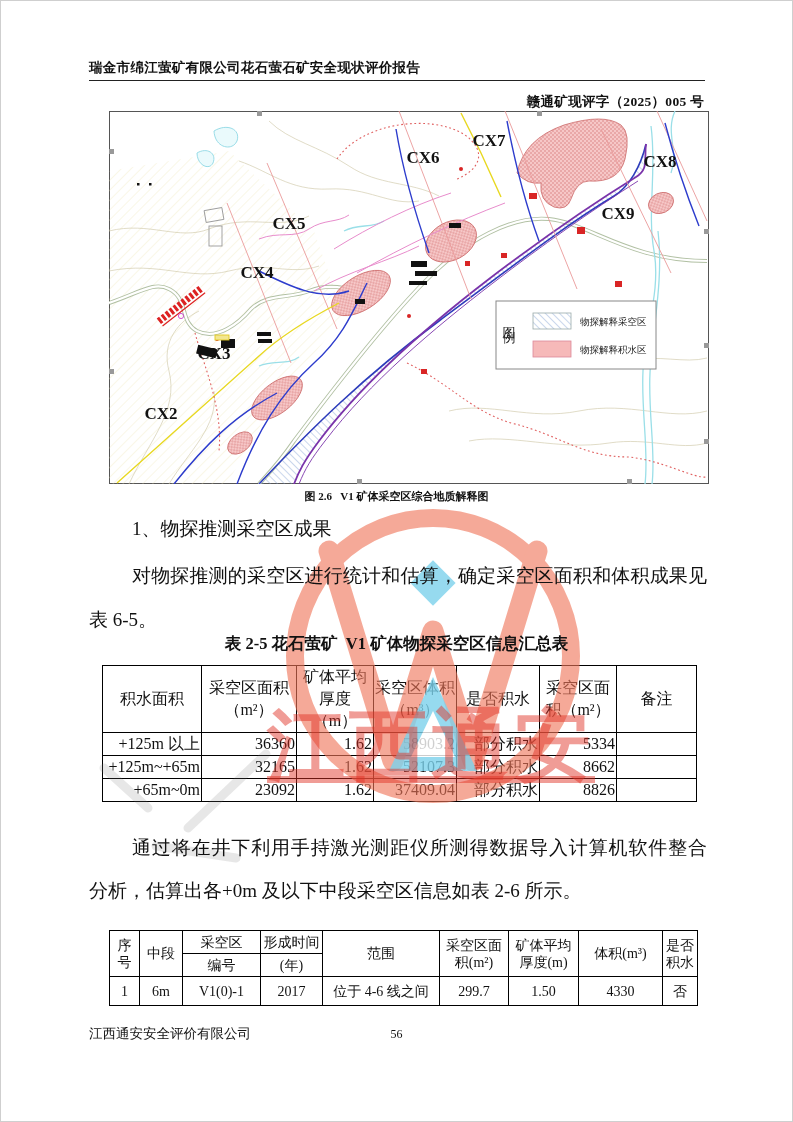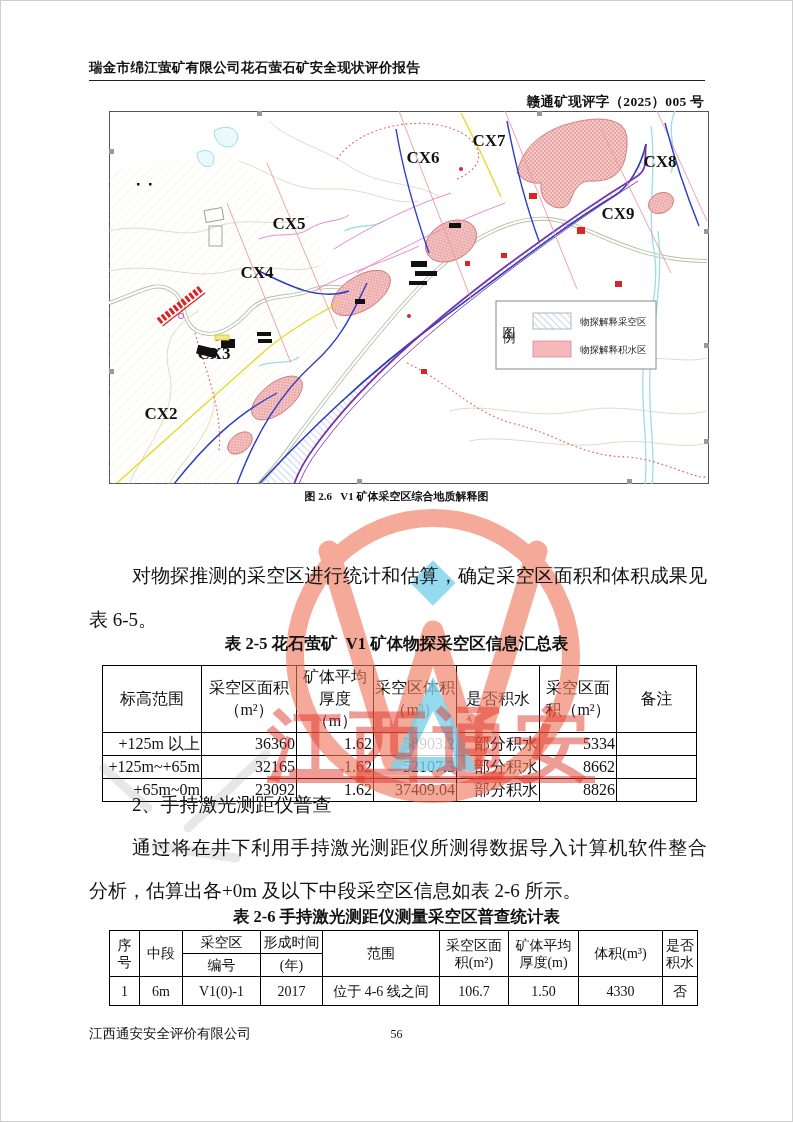--- a/index.html
+++ b/index.html
@@ -240,37 +240,38 @@
         <rect x="424" y="202" width="38" height="16" fill="url(#bhatch)" stroke="#9aa" stroke-width="0.8"></rect>
         <rect x="424" y="230" width="38" height="16" fill="#f6b9b9" stroke="#d89" stroke-width="0.8"></rect>
         <text x="471" y="214" font-size="9.5" fill="#222">物探解释采空区</text>
         <text x="471" y="242" font-size="9.5" fill="#222">物探解释积水区</text>
       </g>
     </svg>
   </div>
 
   <div class="abs content fig-caption">图 2.6   V1 矿体采空区综合地质解释图</div>
 
+  <div class="abs content body-text h-num" style="top:517px;">1、物探推测采空区成果</div>
   <div class="abs content body-text just indent" style="top:564px;">对物探推测的采空区进行统计和估算，确定采空区面积和体积成果见</div>
   <div class="abs content body-text plain" style="top:608px;">表 6-5。</div>
 
   <div class="abs content tbl-title" style="top:624px;margin-top:8px;">表 2-5 花石萤矿  V1 矿体物探采空区信息汇总表</div>
   <table class="abs t25">
     <colgroup>
       <col style="width:99px">
         <col style="width:95px">
         <col style="width:77px">
         <col style="width:83px">
       <col style="width:83px">
         <col style="width:77px">
         <col style="width:80px">
     </colgroup>
     <tbody>
         <tr class="hrow">
-      <th>标高范围</th>
+      <th>积水面积</th>
       <th>采空区面积（m²）</th>
       <th>矿体平均厚度（m）</th>
       <th>采空区体积（m³）</th>
       <th>是否积水</th>
       <th>采空区面积（m²）</th>
       <th>备注</th>
     </tr>
     <tr class="drow">
       <td>+125m 以上</td>
       <td>36360</td>
@@ -294,25 +295,23 @@
       <td>23092</td>
       <td>1.62</td>
       <td>37409.04</td>
       <td>部分积水</td>
       <td>8826</td>
       <td></td>
     </tr>
   </tbody>
     </table>
 
-  <div class="abs content body-text h-num" style="top:793px;">2、手持激光测距仪普查</div>
   <div class="abs content body-text just indent" style="top:836px;">通过将在井下利用手持激光测距仪所测得数据导入计算机软件整合</div>
   <div class="abs content body-text plain" style="top:879px;">分析，估算出各+0m 及以下中段采空区信息如表 2-6 所示。</div>
 
-  <div class="abs content tbl-title" style="top:905px;">表 2-6 手持激光测距仪测量采空区普查统计表</div>
   <table class="abs t26">
     <colgroup>
       <col style="width:30px">
         <col style="width:43px">
         <col style="width:78px">
         <col style="width:62px">
       <col style="width:117px">
         <col style="width:69px">
         <col style="width:70px">
         <col style="width:84px">
@@ -333,21 +332,21 @@
     <tr>
       <th>编号</th>
       <th>(年)</th>
     </tr>
     <tr class="drow">
       <td>1</td>
       <td>6m</td>
       <td>V1(0)-1</td>
       <td>2017</td>
       <td>位于 4-6 线之间</td>
-      <td>106.7</td>
+      <td>299.7</td>
       <td>1.50</td>
       <td>4330</td>
       <td>否</td>
     </tr>
   </tbody>
     </table>
 
   <div class="abs content ftr-company">江西通安安全评价有限公司</div>
   <div class="abs content ftr-page">56</div>
 

